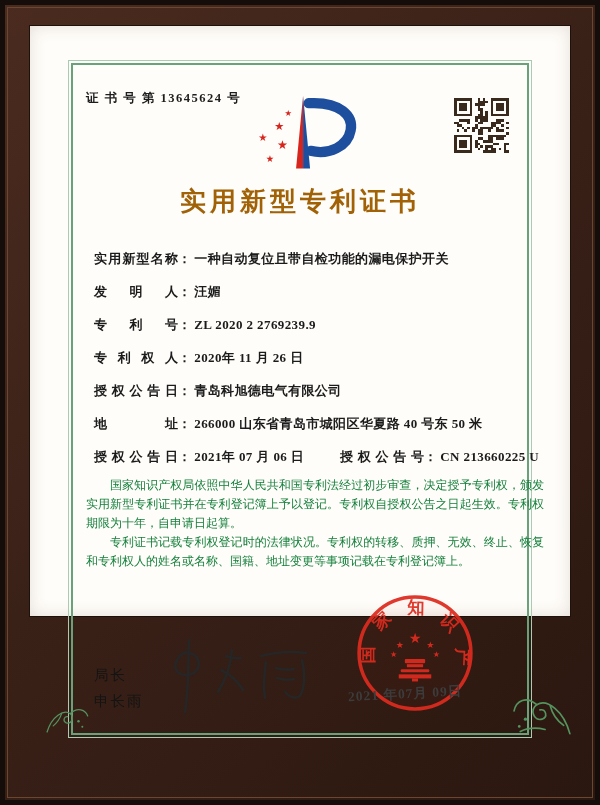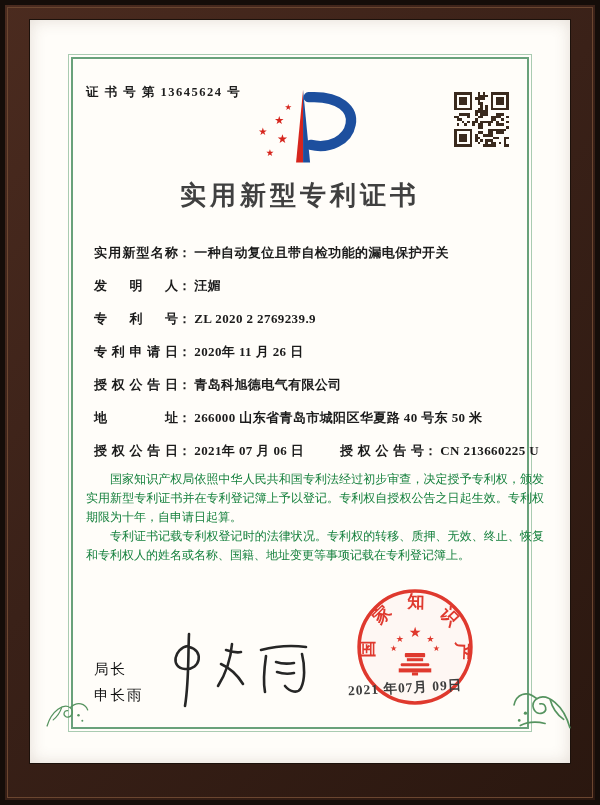--- a/index.html
+++ b/index.html
@@ -1,31 +1,31 @@
 <!DOCTYPE html>
 <html><head>
 <meta charset="utf-8">
 <style>
   html,body{margin:0;padding:0;background:#666;}
   .page{position:relative;width:600px;height:805px;margin:0 auto;overflow:hidden;
         font-family:"Liberation Serif","DejaVu Serif",serif;
         background:linear-gradient(135deg,#4b2b1f 0%,#3a2118 45%,#2a170f 100%);}
   .frame-edge{position:absolute;inset:0;border:5px solid #150d09;pointer-events:none;}
   .frame-bevel{position:absolute;inset:7px;border:1px solid #6b4630;pointer-events:none;}
-  .paper{position:absolute;left:30px;top:20px;width:540px;height:743px;background:#fffdf9;
+  .paper{position:absolute;left:30px;top:26px;width:540px;height:590px;background:#fffdf9;
          box-shadow:0 0 0 1px #1c110b, inset 0 0 16px rgba(90,55,35,.16);}
   .green-border{position:absolute;left:38px;top:34px;width:462px;height:676px;
          border:1px solid #a9cbb1;}
   .green-border-inner{position:absolute;inset:2px;border:2px solid #69a17b;}
   .cert-no{position:absolute;left:56px;top:64px;font-size:12.5px;font-weight:600;
          letter-spacing:1.5px;color:#1d1d1d;}
   .logo{position:absolute;left:212px;top:66px;width:124px;height:84px;}
   .qr{position:absolute;left:424px;top:72px;width:55px;height:55px;}
   .cert-title{position:absolute;left:0;top:158px;width:100%;text-align:center;
-         font-size:26px;font-weight:800;letter-spacing:4px;color:#404040;}
+         font-size:26px;font-weight:800;letter-spacing:4px;color:#a16207;}
   .fields{position:absolute;left:64px;top:224px;right:28px;font-size:13px;color:#1b1b1b;}
   .frow{height:20px;margin-bottom:13px;white-space:nowrap;}
   .flabel{display:inline-block;width:84px;text-align:justify;text-align-last:justify;
          font-weight:700;vertical-align:top;}
   .colon{font-weight:700;}
   .fval{font-weight:600;letter-spacing:.4px;}
   .frow-double{display:flex;}
   .pair1{width:246px;}
   .paras{position:absolute;left:56px;right:26px;top:450px;font-size:12px;line-height:1.58;
          color:#15803d;text-align:justify;font-weight:500;}
@@ -215,21 +215,21 @@
       </div>
       <div class="frow">
         <span class="flabel">发明人</span><span class="colon">：</span>
         <span class="fval">汪媚</span>
       </div>
       <div class="frow">
         <span class="flabel">专利号</span><span class="colon">：</span>
         <span class="fval">ZL 2020 2 2769239.9</span>
       </div>
       <div class="frow">
-        <span class="flabel">专利申请日</span><span class="colon">：</span>
+        <span class="flabel">专利权人</span><span class="colon">：</span>
         <span class="fval">2020年 11 月 26 日</span>
       </div>
       <div class="frow">
         <span class="flabel">授权公告日</span><span class="colon">：</span>
         <span class="fval">青岛科旭德电气有限公司</span>
       </div>
       <div class="frow">
         <span class="flabel">地址</span><span class="colon">：</span>
         <span class="fval">266000 山东省青岛市城阳区华夏路 40 号东 50 米</span>
       </div>

